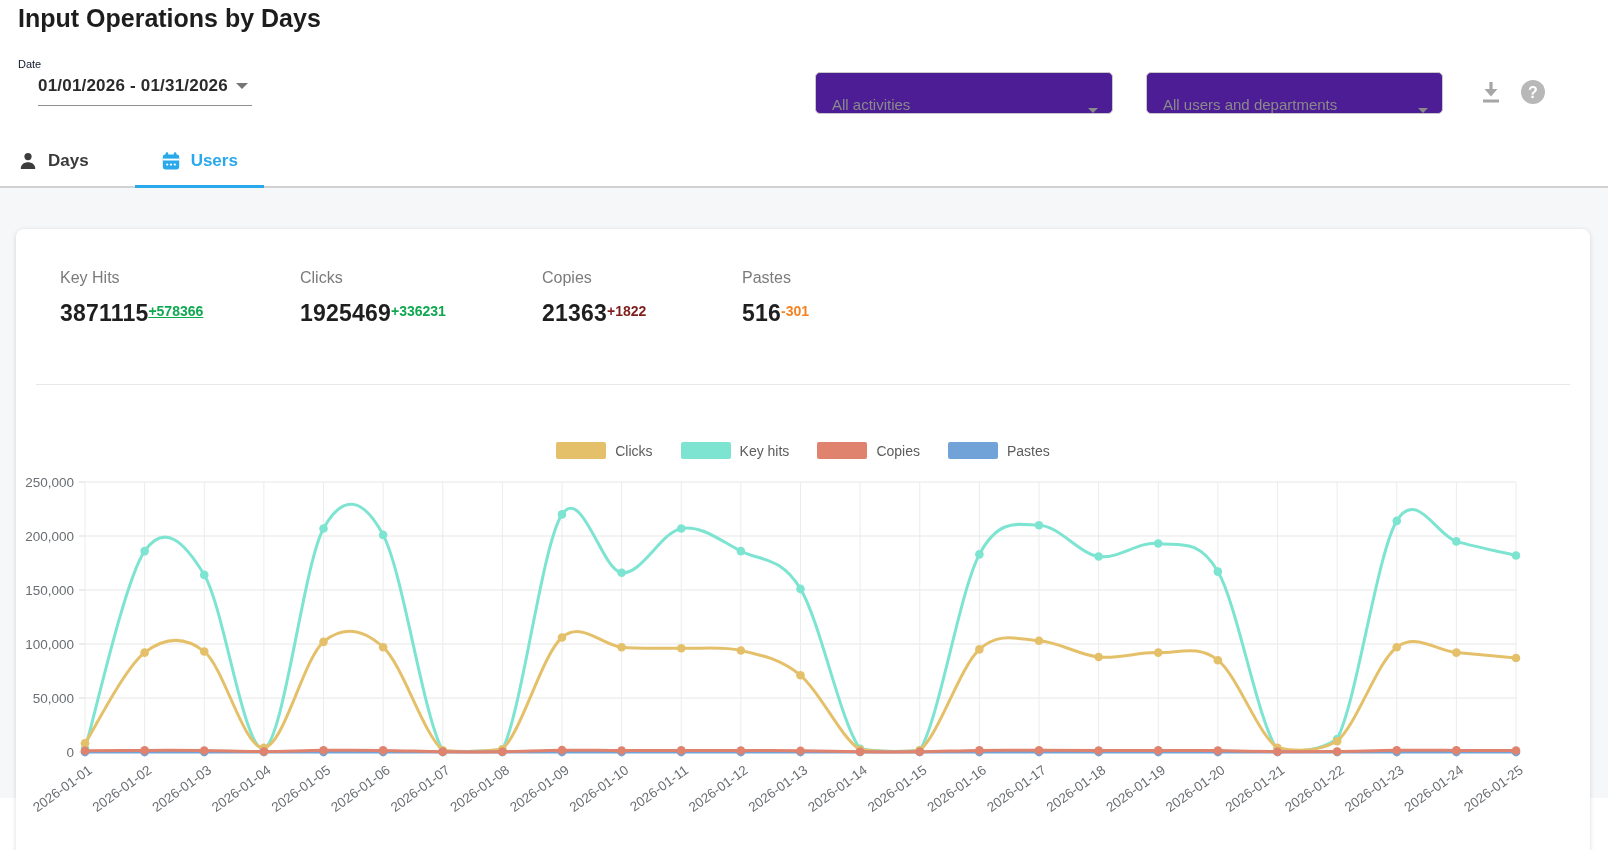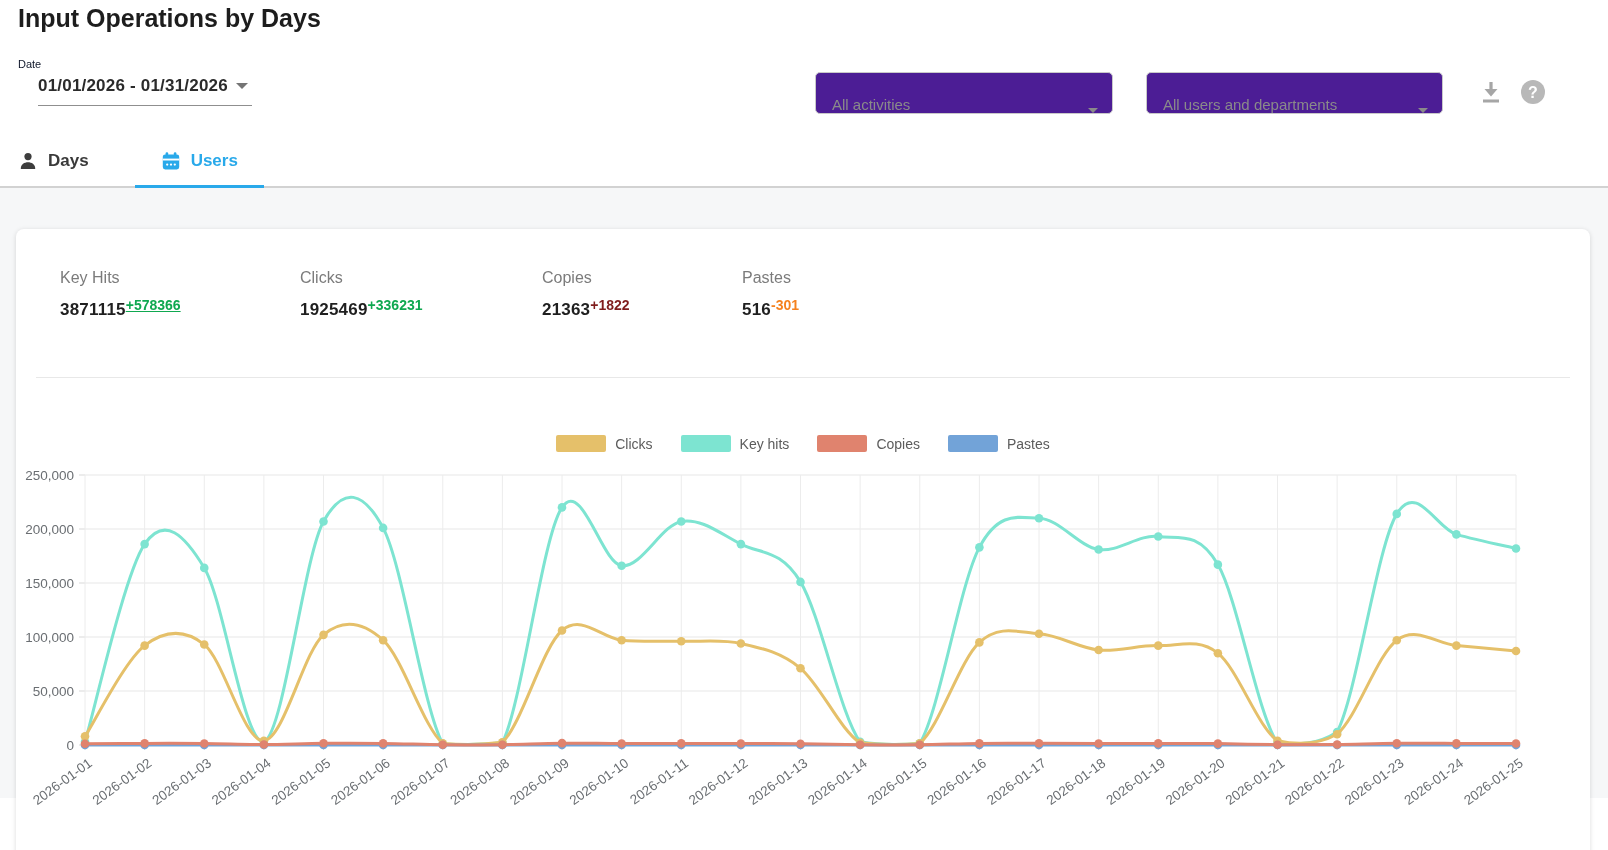--- a/index.html
+++ b/index.html
@@ -43,21 +43,21 @@
   
   .content { width:1608px; height:610px; background:#f6f7f8; padding-top:41px; }
   .card { margin:0 16px; width:1574px; height:700px; background:#fff; border-radius:8px;
     box-shadow:0 1px 5px rgba(0,0,0,.14); }
 
   .stats-row { display:flex; padding:40px 0 0 44px; }
   .stat { }
   .stat-0 { width:240px; } .stat-1 { width:242px; } .stat-2 { width:200px; } .stat-3 { width:auto; }
   .stat-label { font-size:16px; color:#7b7b7b; }
   .stat-value-row { margin-top:13px; white-space:nowrap; }
-  .stat-value { font-size:17px; font-weight:600; color:#1f1f1f; letter-spacing:.2px; }
+  .stat-value { font-size:23px; font-weight:600; color:#1f1f1f; letter-spacing:.2px; }
   .stat-delta { display:inline-block; font-size:14px; font-weight:600; transform:translateY(-5px); }
 
   .divider { margin:57px 20px 0 20px; border-top:1px solid #e8e8e8; }
 
   .legend { margin-top:57px; display:flex; justify-content:center; align-items:center; gap:28px; }
   .legend-item { display:flex; align-items:center; gap:9px; cursor:pointer; }
   .legend-swatch { width:50px; height:17px; border-radius:2px; }
   .legend-label { font-size:14px; color:#5c5c5c; }
 
   .chart-wrap { margin-top:6px; }

